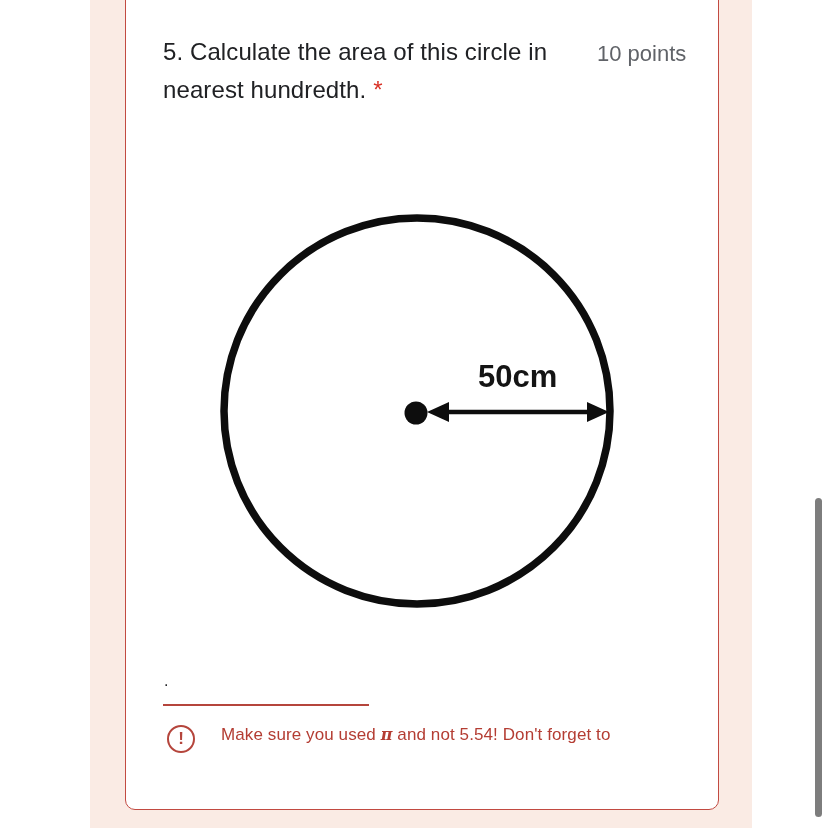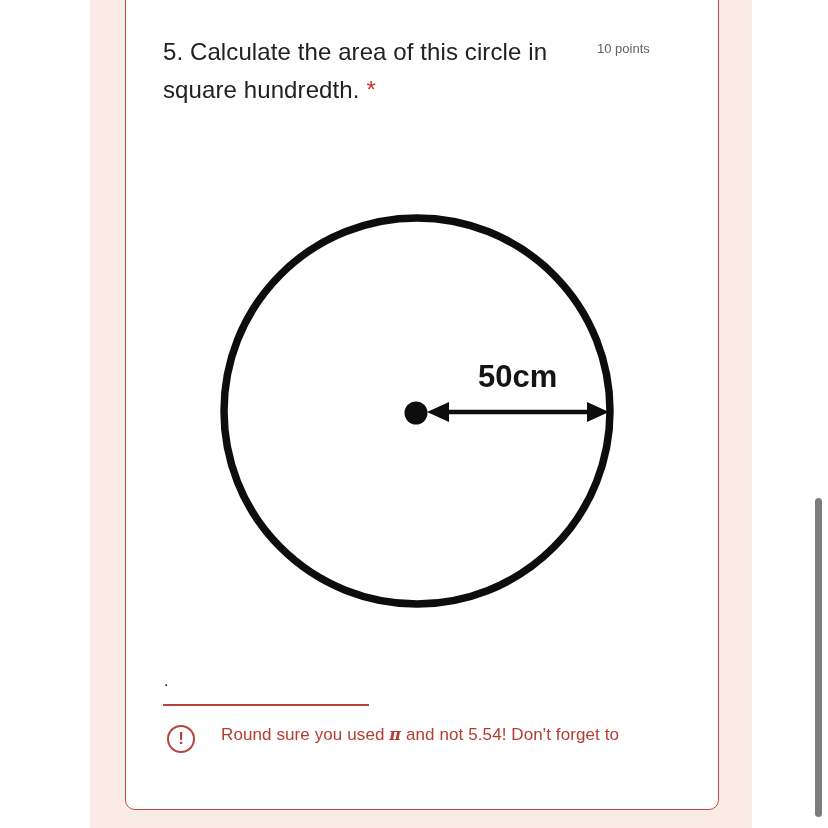--- a/index.html
+++ b/index.html
@@ -20,21 +20,21 @@
     position:absolute;left:163px;top:33px;width:520px;
     display:flex;align-items:flex-start;
   }
   .q-text{
     width:436px;color:#202124;font-size:24px;line-height:38px;
     letter-spacing:0.1px;
   }
   .req{color:#d93025;margin-left:7px;}
   .points{
     position:absolute;left:434px;top:8px;width:86px;
-    color:#606368;font-size:13px;white-space:nowrap;
+    color:#606368;font-size:22px;white-space:nowrap;
   }
   .diagram{position:absolute;left:190px;top:200px;}
   .answer-value{
     position:absolute;left:164px;top:672px;color:#202124;font-size:16px;
   }
   .answer-line{
     position:absolute;left:163px;top:704px;width:206px;height:2px;
     background:#b5453c;
   }
   .warning{
@@ -64,21 +64,21 @@
 
 <div class="stage">
 
   <div class="pink-bg"></div>
 
   <div class="card"></div>
 
   <div class="q-head">
     <div class="q-text">
       <div>5. Calculate the area of this circle in</div>
-      <div><span>square hundredth.</span><span class="req">*</span></div>
+      <div><span>nearest hundredth.</span><span class="req">*</span></div>
     </div>
     <div class="points">10 points</div>
   </div>
 
   <svg class="diagram" width="460" height="420" viewBox="0 0 460 420">
     <circle cx="227" cy="211" r="193" fill="#ffffff" stroke="#0d0d0d" stroke-width="7.5"></circle>
     <circle cx="226" cy="213" r="11.5" fill="#0d0d0d"></circle>
     <g>
       <line x1="252" y1="212" x2="404" y2="212" stroke="#0d0d0d" stroke-width="4.5"></line>
       <polygon points="237,212 259,202 259,222" fill="#0d0d0d"></polygon>
@@ -88,19 +88,19 @@
   </svg>
 
   <div class="answer-value">.</div>
   <div class="answer-line"></div>
 
   <div class="warning">
     <div class="warn-icon">
       <span>!</span>
     </div>
     <div class="warn-text">
-      <div><span>Round sure you used </span><span class="pi">π</span><span> and not 5.54! Don't forget to</span></div>
+      <div><span>Make sure you used </span><span class="pi">π</span><span> and not 5.54! Don't forget to</span></div>
     </div>
   </div>
 
   <div class="scroll-thumb"></div>
 
 </div>
 
 </body></html>

